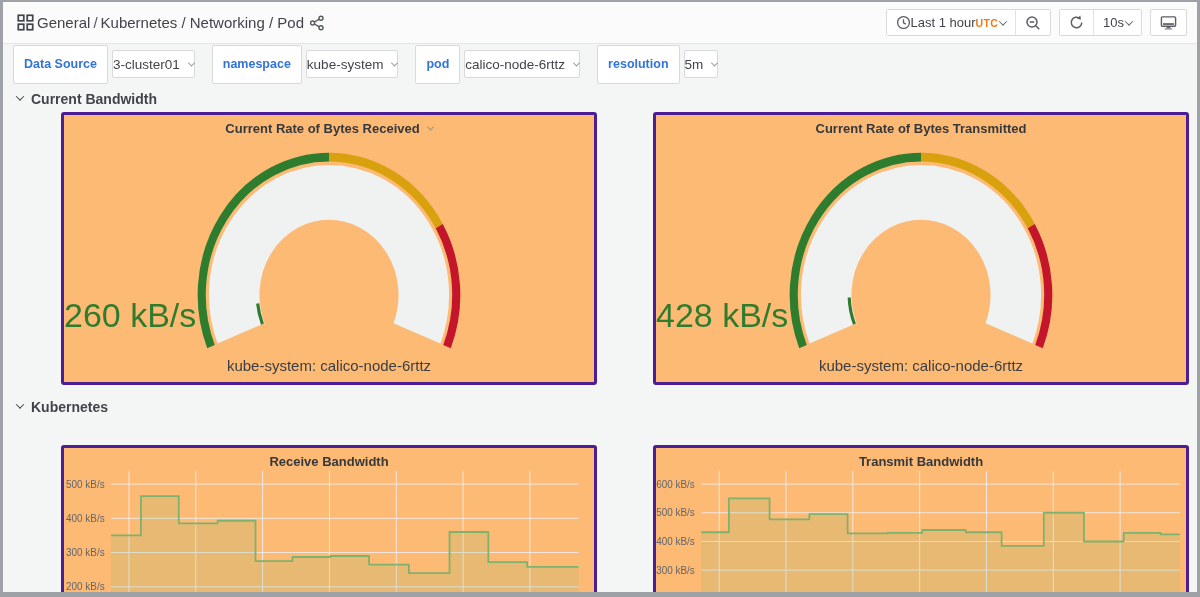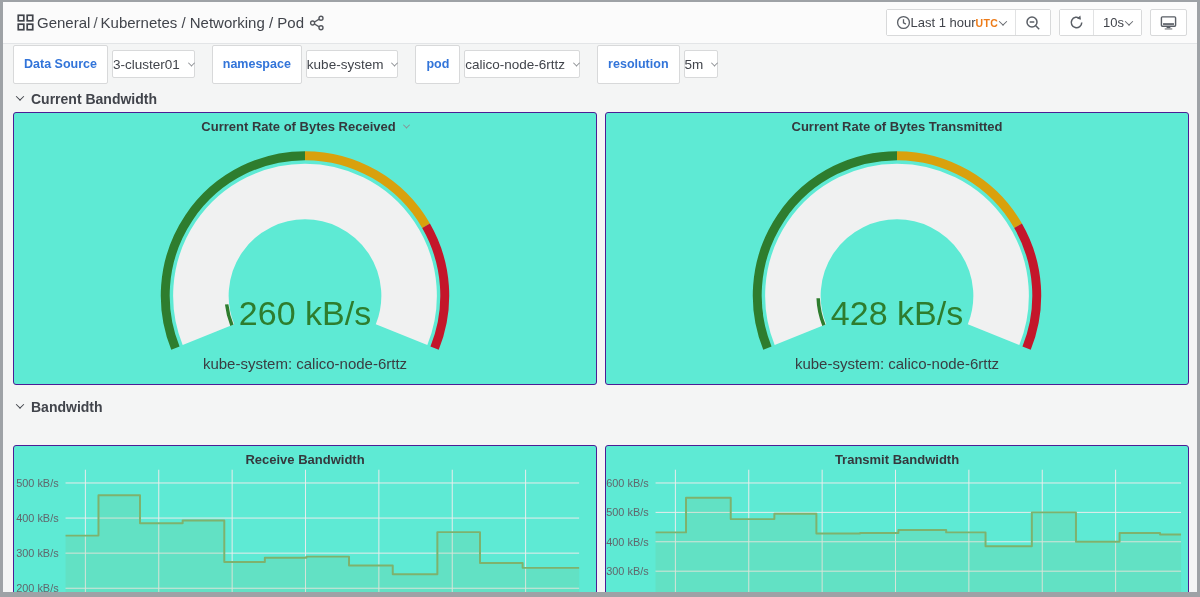--- a/index.html
+++ b/index.html
@@ -46,27 +46,27 @@
   
   .dash { position:relative; height:508px; }
   .row-head { position:absolute; left:12px; display:flex; align-items:center; gap:8px;
               font-size:14px; font-weight:bold; color:#41444b; cursor:pointer; }
   .row-head .chev { border-color:#41444b; margin-top:-3px; }
   .rh-1 { top:7px; }
   .rh-2 { top:315px; }
   .prow { position:absolute; left:10px; right:8px; display:flex; gap:8px; }
   .prow-1 { top:28px; height:273px; }
   .prow-2 { top:361px; height:167px; }
-  .panel { position:relative; flex:1; background:#5eead4; border:1px solid #4c1d95; border-radius:3px; overflow:hidden; }
+  .panel { position:relative; flex:1; background:#fdba74; border:3px solid #4c1d95; border-radius:3px; overflow:hidden;margin-left:48px; }
   .panel-title {
     position:absolute; top:0; left:0; right:0; height:27px; display:flex; align-items:center; justify-content:center;
     gap:6px; font-size:13px; font-weight:bold; color:#35383d; z-index:2; cursor:pointer;
   }
   .psvg { position:absolute; inset:0; width:100%; height:100%; }
-  .gauge-value { position:absolute; left:0; right:0; top:181px; text-align:center;
+  .gauge-value { position:absolute; left:0; right:0; top:181px; 
                  font-size:34px; font-weight:500; z-index:2; }
   .gauge-label { position:absolute; left:0; right:0; top:242px; text-align:center;
                  font-size:15px; color:#3a3d42; z-index:2; }
 </style>
 </head>
 <body>
 
 <div class="frame">
 
   <div class="hdr">
@@ -214,21 +214,21 @@
             <path d="M 415.6 113.6 A 141 141 0 0 1 424.2 236.8" fill="none" stroke="#c4162a" stroke-width="9"></path>
             <path d="M 219.8 213.8 A 79.5 79.5 0 0 1 214.0 186.6" fill="none" stroke="#2e7d2e" stroke-width="3.5"></path>
           </svg>
         <div class="gauge-value" id="gauge-val-1" style="color: rgb(46, 125, 46);">428 kB/s</div>
         <div class="gauge-label">kube-system: calico-node-6rttz</div>
       </div>
     </div>
 
     <div class="row-head rh-2">
       <span class="chev"></span>
-      <span>Bandwidth</span>
+      <span>Kubernetes</span>
     </div>
 
     <div class="prow prow-2">
       <div class="panel">
         <div class="panel-title">
           <span>Receive Bandwidth</span>
         </div>
         <svg class="psvg" id="chart-0" viewBox="0 0 587 174" preserveAspectRatio="none">
             <line x1="52" y1="39" x2="570" y2="39" stroke="#ececec" stroke-width="1"></line>
             <text x="45" y="43" text-anchor="end" font-size="11" fill="#61656b" font-family="&quot;Liberation Sans&quot;, sans-serif">500 kB/s</text>

